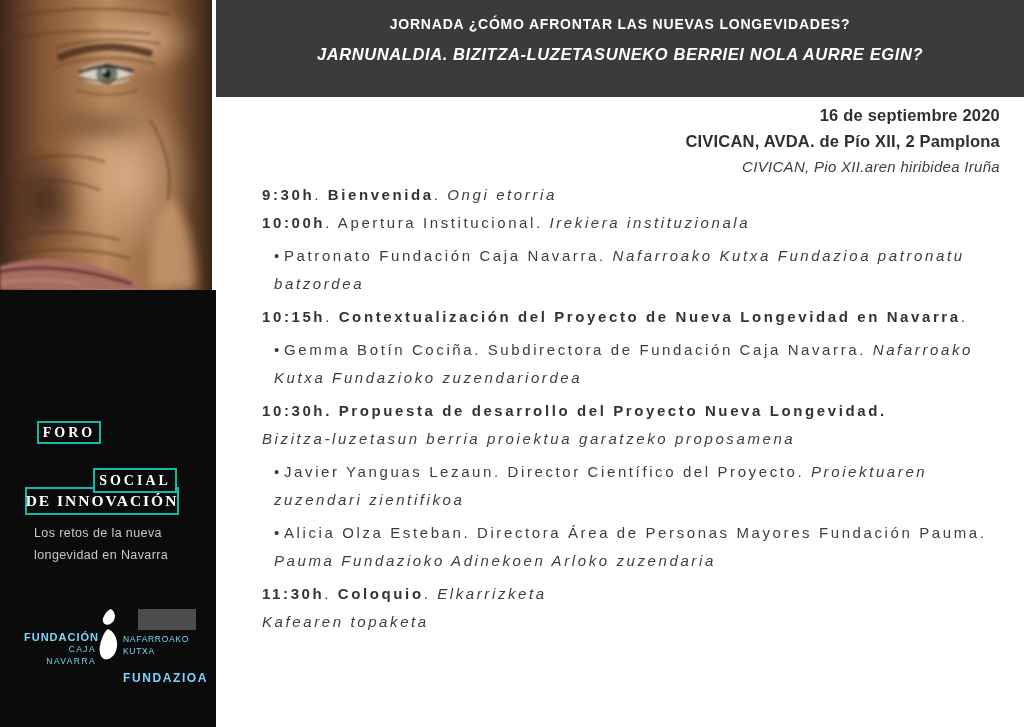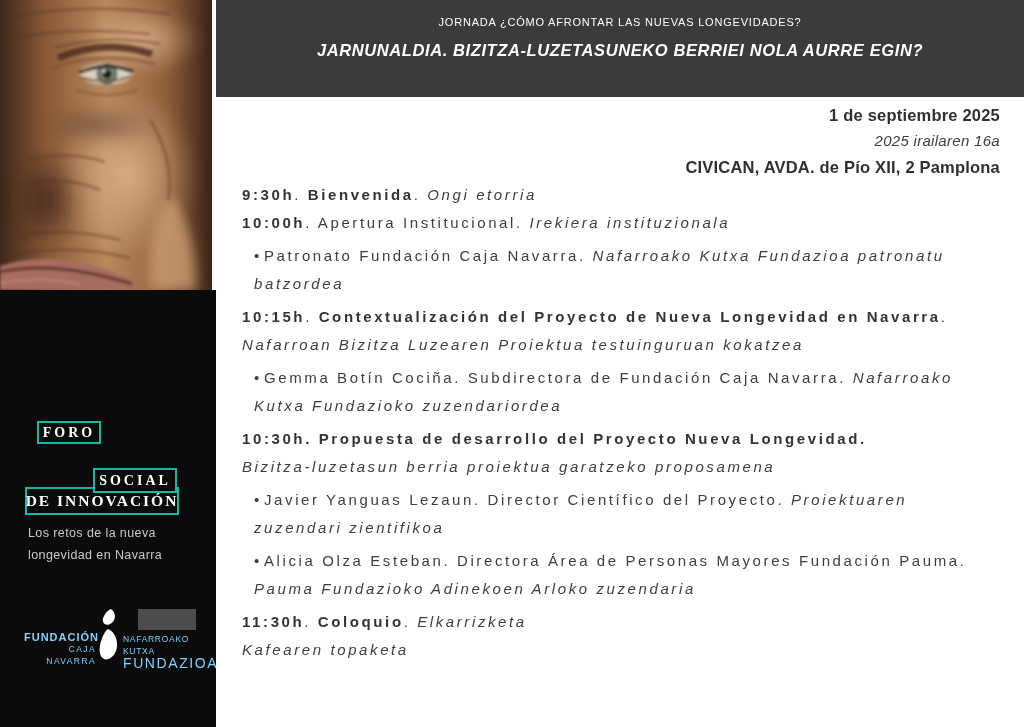--- a/index.html
+++ b/index.html
@@ -13,48 +13,48 @@
   .photo svg{display:block;}
 
   .foro-logo{position:absolute;left:0;top:0;width:216px;}
   .foro-box{position:absolute;display:flex;align-items:center;justify-content:center;
             border:2px solid #14b8a6;color:#ffffff;background:#0b0b0b;
             font-family:"Liberation Serif",serif;font-weight:700;white-space:nowrap;}
   .foro-box.b1{left:37px;top:421px;width:60px;height:19px;font-size:14px;letter-spacing:3px;}
   .foro-box.b2{left:25px;top:442px;width:150px;height:24px;font-size:15.5px;letter-spacing:2px;margin-top:45px;}
   .foro-box.b3{left:93px;top:468px;width:80px;height:21px;font-size:14px;letter-spacing:3px;}
 
-  .tagline{position:absolute;left:28px;top:522px;color:#c9c9c9;font-size:12.5px;
+  .tagline{position:absolute;left:34px;top:522px;color:#c9c9c9;font-size:12.5px;
            letter-spacing:.4px;line-height:22px;}
 
   .fcn{position:absolute;left:0;top:600px;width:216px;height:90px;color:#7dd3fc;}
   .fcn-graybox{position:absolute;left:138px;top:9px;width:58px;height:21px;background:#4c4c4e;}
   .fcn-left{position:absolute;left:24px;top:31px;width:72px;text-align:right;line-height:12px;}
   .fcn-left .l1{font-size:11px;font-weight:700;letter-spacing:1px;}
   .fcn-left .l2{font-size:8.5px;letter-spacing:1.4px;}
   .fcn-swirl{position:absolute;left:97px;top:8px;}
   .fcn-right{position:absolute;left:123px;top:33px;line-height:12px;}
   .fcn-right .l1{font-size:8.5px;letter-spacing:.7px;}
-  .fcn-right .l2{font-size:14px;font-weight:400;letter-spacing:1.6px;}
+  .fcn-right .l2{font-size:12px;font-weight:700;letter-spacing:1.6px;margin-top:15px;}
 
   
   .banner{position:absolute;left:216px;top:0;width:808px;height:97px;background:#3b3b3d;
           color:#ffffff;text-align:center;}
-  .banner .t1{margin-top:16px;font-size:11px;font-weight:400;letter-spacing:.8px;}
+  .banner .t1{margin-top:16px;font-size:14px;font-weight:700;letter-spacing:.8px;}
   .banner .t2{margin-top:13px;font-size:16.5px;font-weight:700;font-style:italic;letter-spacing:.6px;}
 
   
   .content{position:absolute;left:216px;top:97px;width:808px;height:630px;
            padding:0;box-sizing:border-box;}
   .event-info{margin:5px 24px 0 0;text-align:right;line-height:26px;}
   .event-info .es{font-size:16.5px;font-weight:700;color:#303030;letter-spacing:.2px;}
   .event-info .eu{font-size:15px;font-style:italic;color:#3e3e3e;letter-spacing:.3px;}
 
   .schedule{margin:1px 0 0 26px;font-size:15px;letter-spacing:2.6px;color:#3e3e3e;}
-  .sched-line{line-height:28px;white-space:nowrap;position:relative;}
+  .sched-line{line-height:28px;white-space:nowrap;position:relative;margin-left:20px;}
   .sched-line.mt{margin-top:5px;}
   .sched-line.bullet{padding-left:22px;}
   .sched-line.bullet-cont{padding-left:12px;}
   .sched-line .dot{position:absolute;left:12px;letter-spacing:0;}
   .b{font-weight:700;color:#343434;}
   .r{font-weight:400;}
   .i{font-style:italic;font-weight:400;}
 </style>
 </head>
 <body>
@@ -167,32 +167,31 @@
     </div>
   </aside>
 
   <header class="banner">
     <div class="t1">JORNADA ¿CÓMO AFRONTAR LAS NUEVAS LONGEVIDADES?</div>
     <div class="t2">JARNUNALDIA. BIZITZA-LUZETASUNEKO BERRIEI NOLA AURRE EGIN?</div>
   </header>
 
   <main class="content">
     <div class="event-info">
-      <div class="es">1 de septiembre 2025</div>
-      <div class="eu">2025 irailaren 16a</div>
+      <div class="es">16 de septiembre 2020</div>
       <div class="es">CIVICAN, AVDA. de Pío XII, 2 Pamplona</div>
+      <div class="eu">CIVICAN, Pio XII.aren hiribidea Iruña</div>
     </div>
 
     <div class="schedule" id="schedule">
         <div class="sched-line t"><span class="b">9:30h</span><span class="r">. </span><span class="b">Bienvenida</span><span class="r">. </span><span class="i">Ongi etorria</span></div>
         <div class="sched-line t"><span class="b">10:00h</span><span class="r">. Apertura Institucional. </span><span class="i">Irekiera instituzionala</span></div>
         <div class="sched-line bullet mt"><span class="dot">•</span><span class="r">Patronato Fundación Caja Navarra. </span><span class="i">Nafarroako Kutxa Fundazioa patronatu</span></div>
         <div class="sched-line bullet-cont"><span class="i">batzordea</span></div>
         <div class="sched-line t mt"><span class="b">10:15h</span><span class="r">. </span><span class="b">Contextualización del Proyecto de Nueva Longevidad en Navarra</span><span class="r">.</span></div>
-        <div class="sched-line cont"><span class="i">Nafarroan Bizitza Luzearen Proiektua testuinguruan kokatzea</span></div>
         <div class="sched-line bullet mt"><span class="dot">•</span><span class="r">Gemma Botín Cociña. Subdirectora de Fundación Caja Navarra. </span><span class="i">Nafarroako</span></div>
         <div class="sched-line bullet-cont"><span class="i">Kutxa Fundazioko zuzendariordea</span></div>
         <div class="sched-line t mt"><span class="b">10:30h. Propuesta de desarrollo del Proyecto Nueva Longevidad.</span></div>
         <div class="sched-line cont"><span class="i">Bizitza-luzetasun berria proiektua garatzeko proposamena</span></div>
         <div class="sched-line bullet mt"><span class="dot">•</span><span class="r">Javier Yanguas Lezaun. Director Científico del Proyecto. </span><span class="i">Proiektuaren</span></div>
         <div class="sched-line bullet-cont"><span class="i">zuzendari zientifikoa</span></div>
         <div class="sched-line bullet mt"><span class="dot">•</span><span class="r">Alicia Olza Esteban. Directora Área de Personas Mayores Fundación Pauma.</span></div>
         <div class="sched-line bullet-cont"><span class="i">Pauma Fundazioko Adinekoen Arloko zuzendaria</span></div>
         <div class="sched-line t mt"><span class="b">11:30h</span><span class="r">. </span><span class="b">Coloquio</span><span class="r">. </span><span class="i">Elkarrizketa</span></div>
         <div class="sched-line cont"><span class="i">Kafearen topaketa</span></div>

